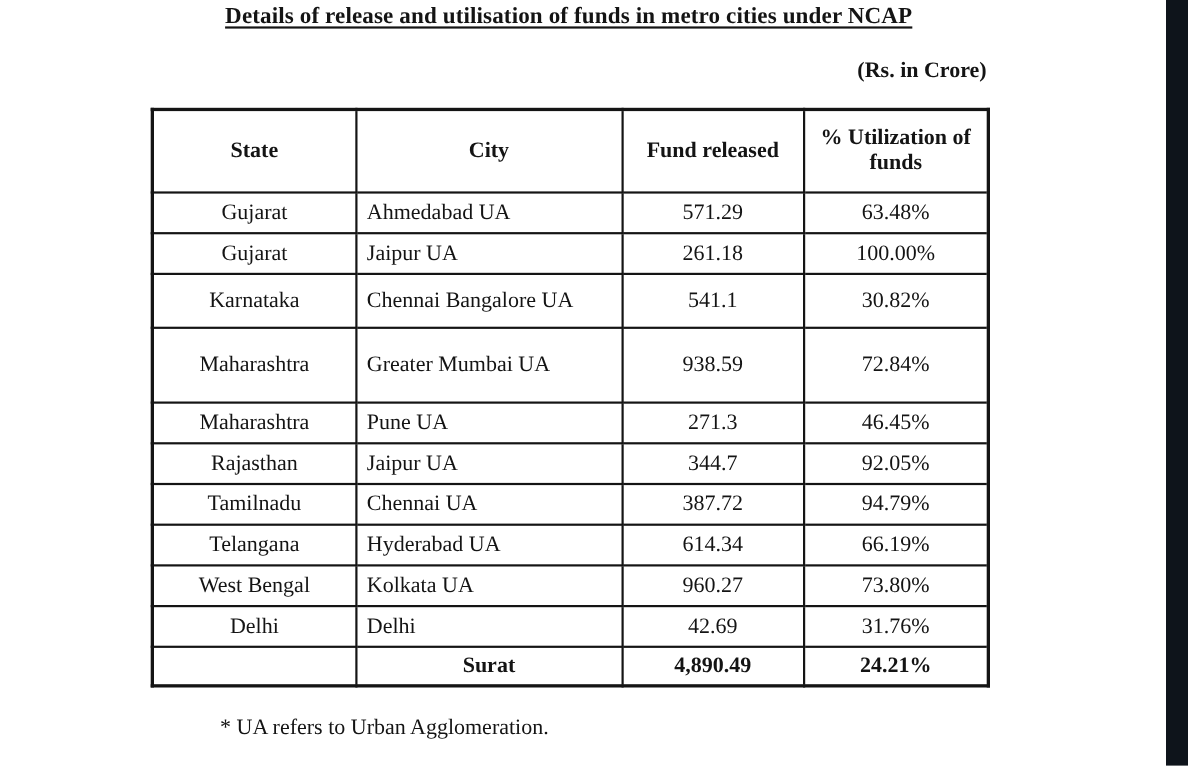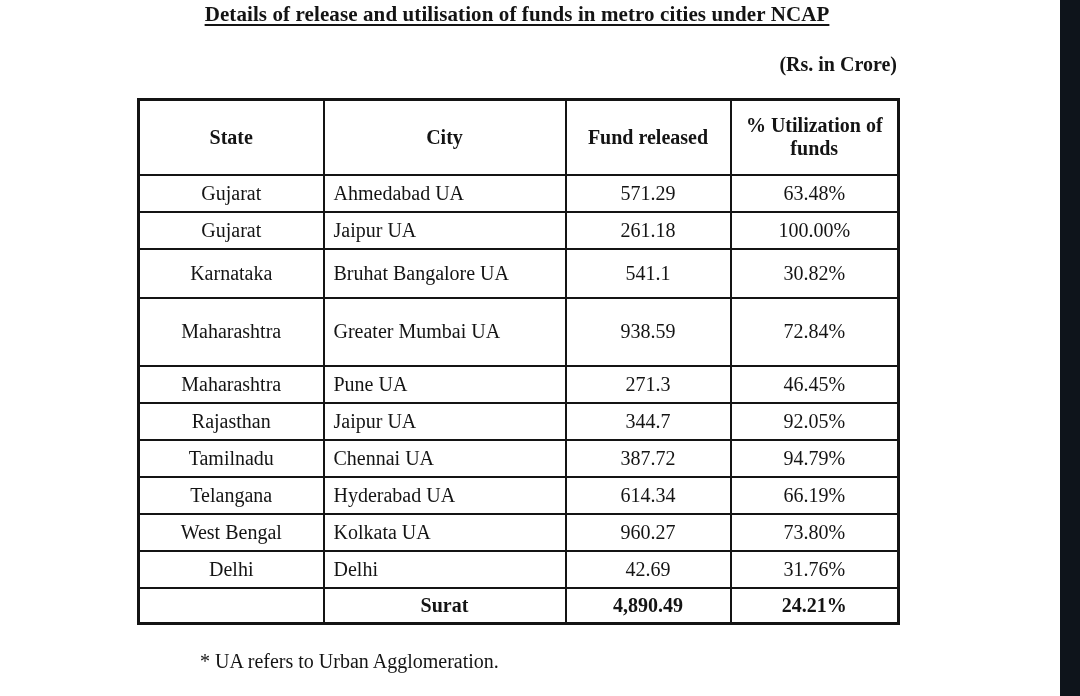--- a/index.html
+++ b/index.html
@@ -124,21 +124,21 @@
           <td class="c-util">63.48%</td>
         </tr>
         <tr>
           <td class="c-state">Gujarat</td>
           <td class="c-city">Jaipur UA</td>
           <td class="c-fund">261.18</td>
           <td class="c-util">100.00%</td>
         </tr>
         <tr class="tall-1">
           <td class="c-state">Karnataka</td>
-          <td class="c-city">Bruhat Bangalore UA</td>
+          <td class="c-city">Chennai Bangalore UA</td>
           <td class="c-fund">541.1</td>
           <td class="c-util">30.82%</td>
         </tr>
         <tr class="tall-2">
           <td class="c-state">Maharashtra</td>
           <td class="c-city">Greater Mumbai UA</td>
           <td class="c-fund">938.59</td>
           <td class="c-util">72.84%</td>
         </tr>
         <tr>

